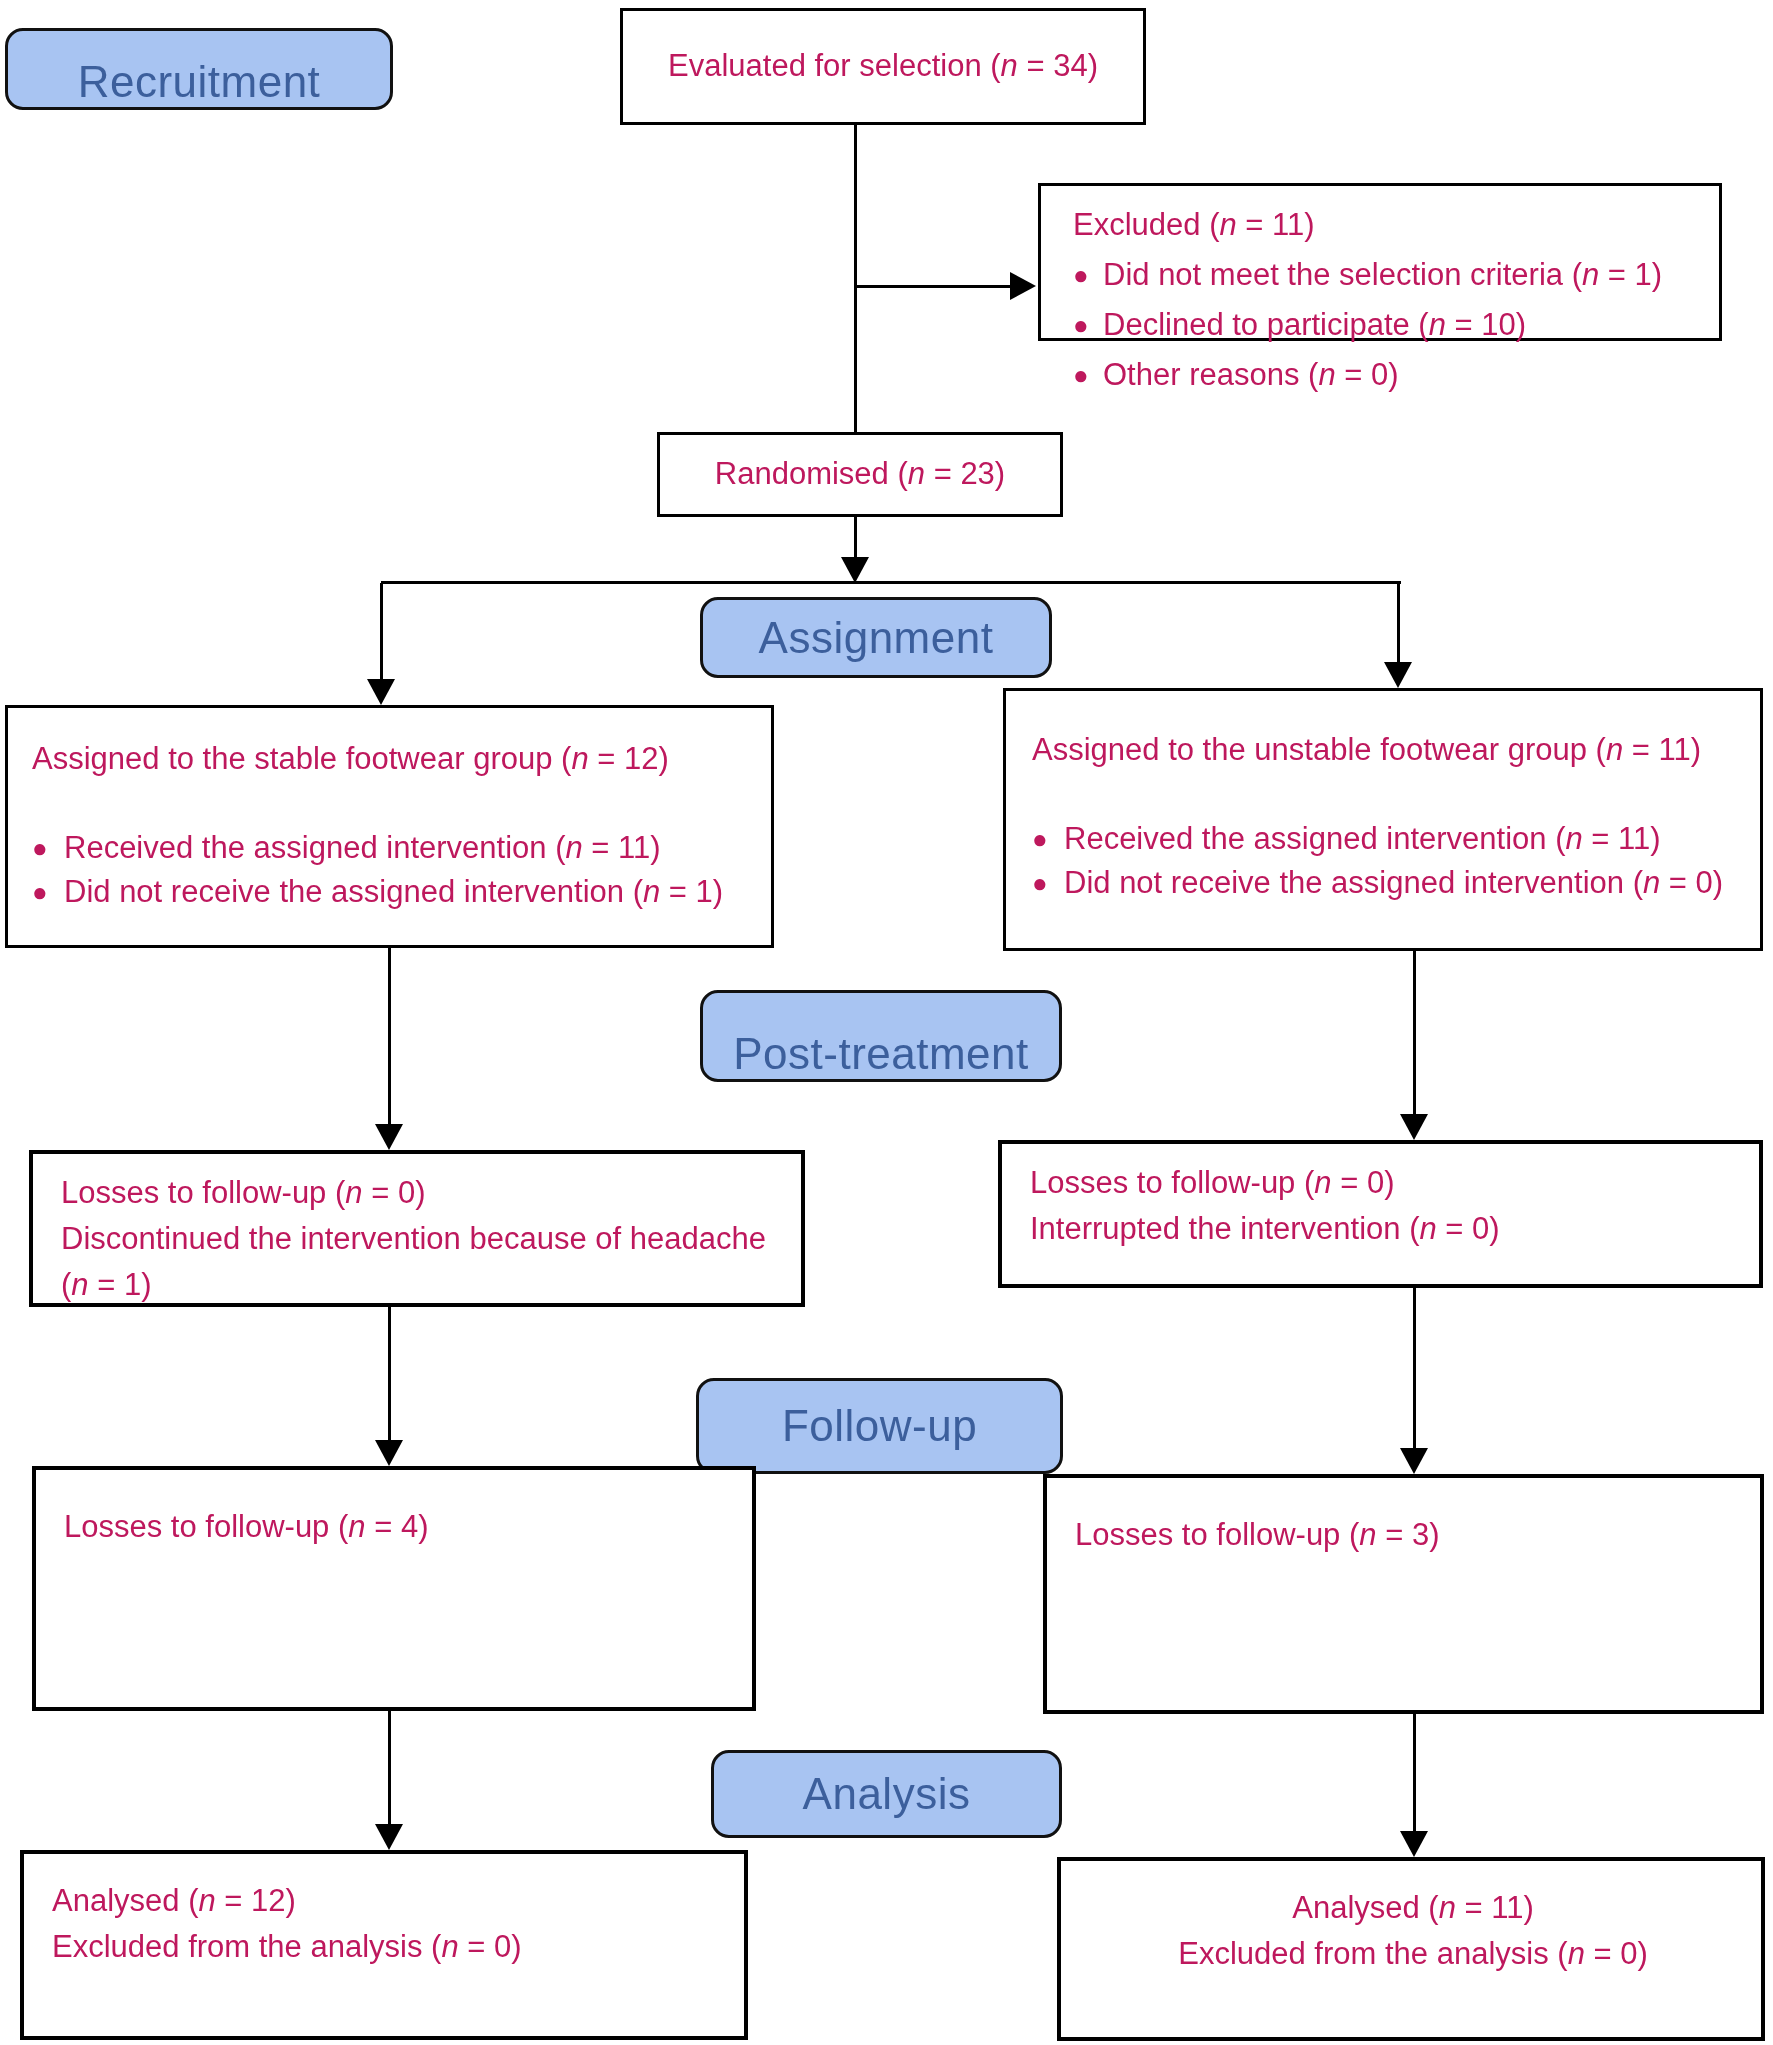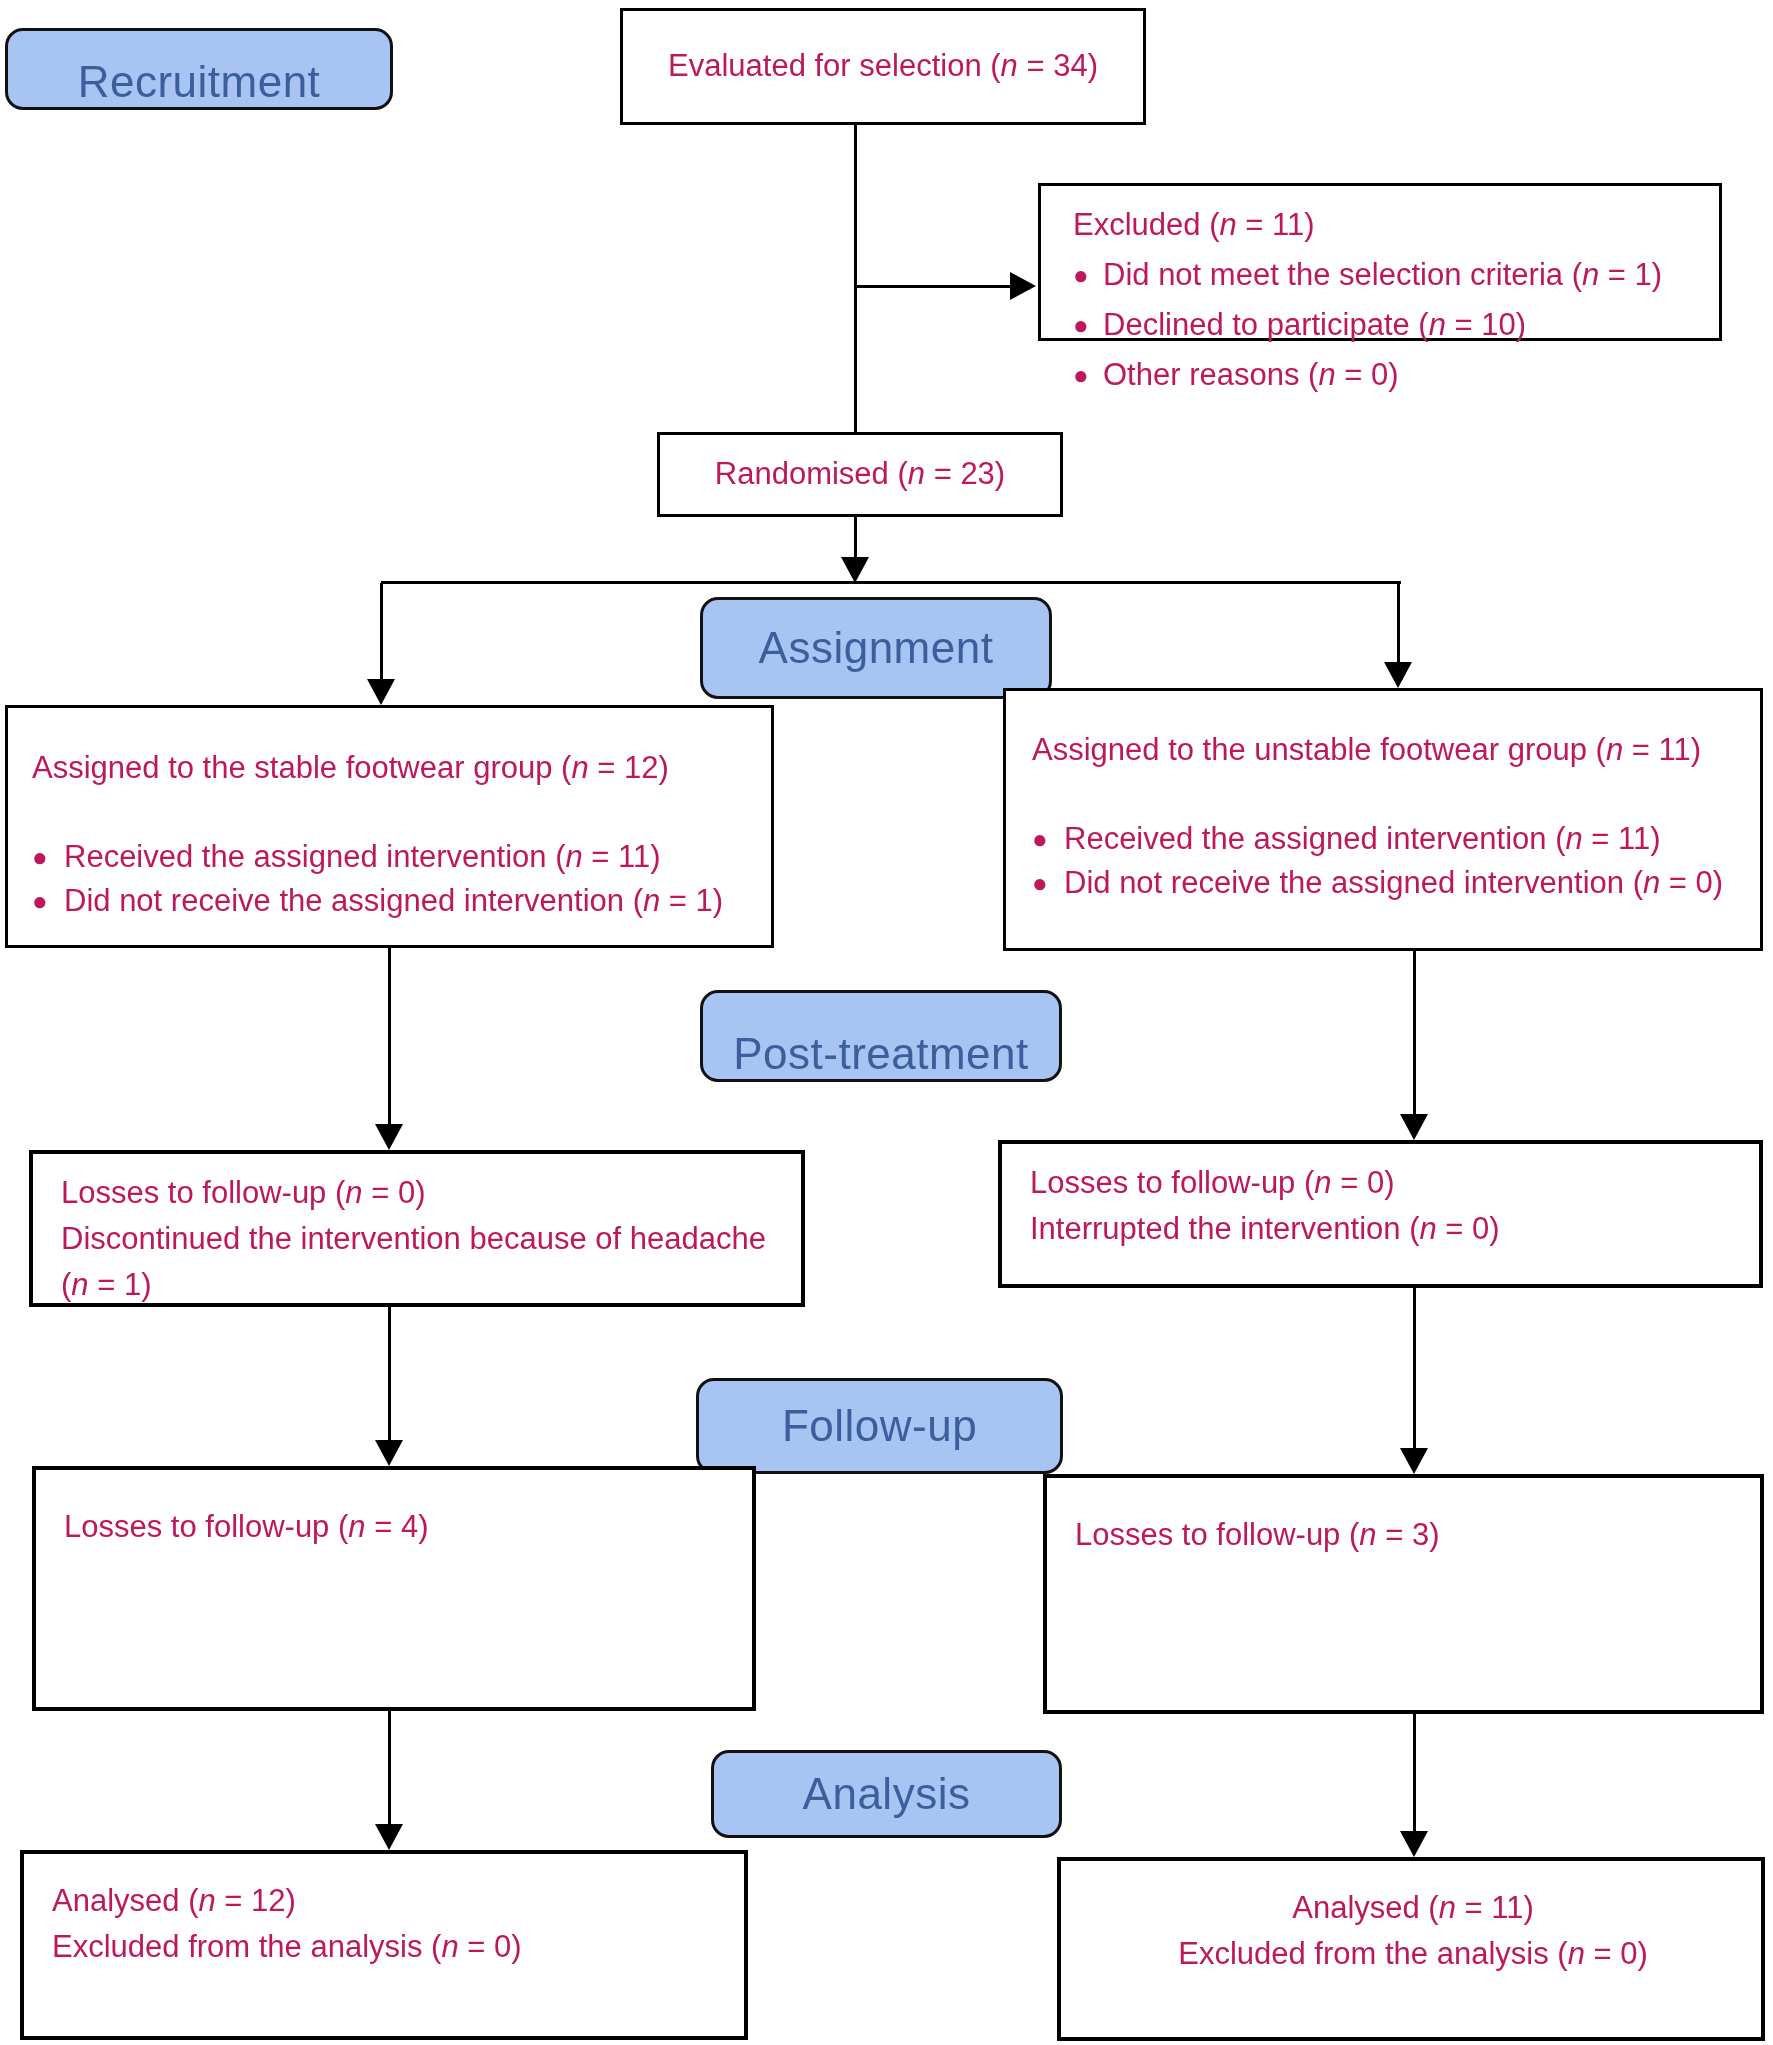--- a/index.html
+++ b/index.html
@@ -33,21 +33,21 @@
     background:var(--box-fill);
     border:3px solid var(--box-border);
     color:#be185d;
     font-size:31px;
     line-height:1.42;
   }
   .fbox.thick{border-width:4px;}
   .fbox.center{display:flex;align-items:center;justify-content:center;text-align:center;}
 
   .pad-excluded{padding:14px 18px 0 32px;}
-  .pad-assigned-l{padding:37px 20px 0 24px;}
+  .pad-assigned-l{padding:28px 20px 0 24px;}
   .pad-assigned-r{padding:36px 20px 0 26px;}
   .pad-post{padding:16px 24px 0 28px;}
   .pad-follow{padding:34px 24px 0 28px;}
   .pad-analysis{padding:24px 24px 0 28px;}
 
   .line{line-height:46px;}
   .line-tall{line-height:50px;}
   .bullets{margin-top:44px;}
   .bullet-row{display:flex;line-height:44px;}
   .bullet-row .marker{width:32px;flex:0 0 32px;font-size:26px;}
@@ -71,21 +71,21 @@
   }
 </style>
 </head>
 <body>
 
 <div id="canvas">
 
   <div class="stage-label" style="left:5px;top:28px;width:388px;height:82px;align-items:flex-end;">
     <span>Recruitment</span>
   </div>
-  <div class="stage-label" style="left:700px;top:597px;width:352px;height:102px;">
+  <div class="stage-label" style="left:700px;top:597px;width:352px;height:81px;">
     <span>Assignment</span>
   </div>
   <div class="stage-label" style="left:700px;top:990px;width:362px;height:92px;align-items:flex-end;">
     <span>Post-treatment</span>
   </div>
   <div class="stage-label" style="left:696px;top:1359px;width:367px;height:96px;margin-top:19px;">
     <span>Follow-up</span>
   </div>
   <div class="stage-label" style="left:711px;top:1750px;width:351px;height:88px;">
     <span>Analysis</span>

